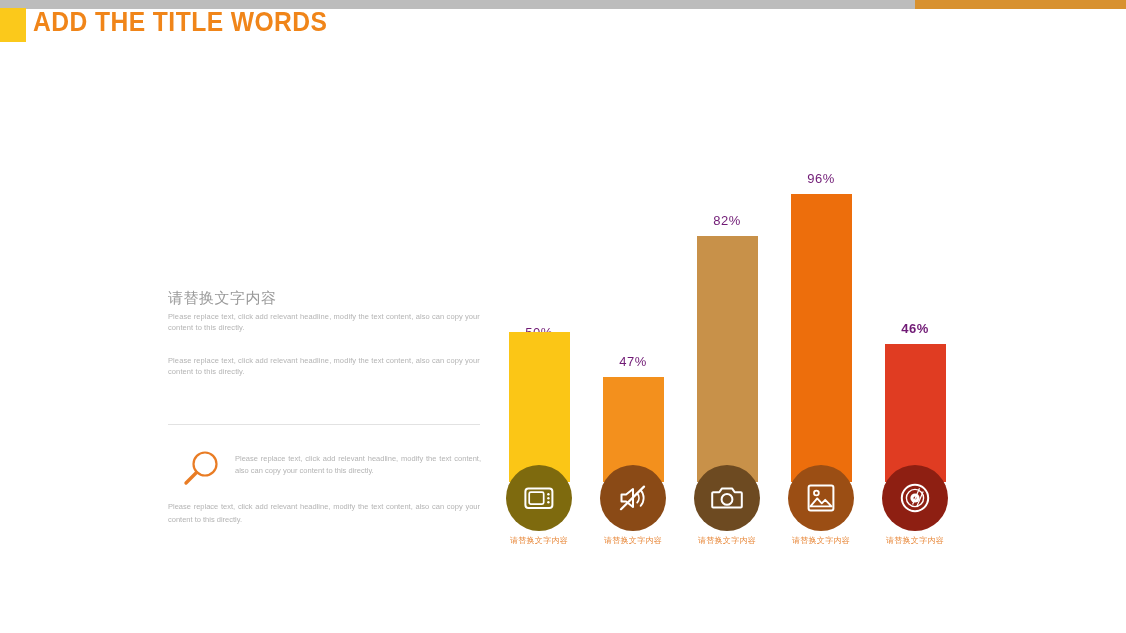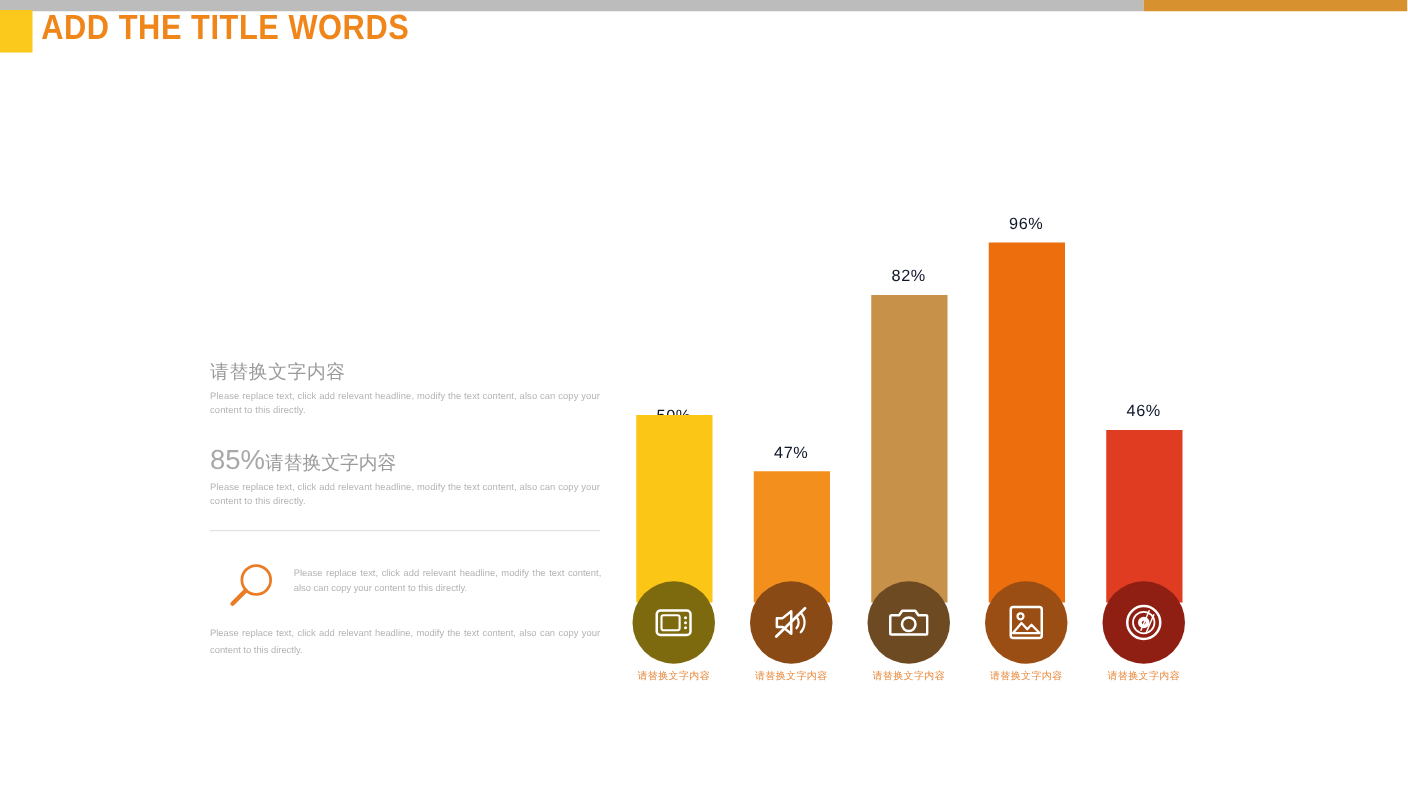--- a/index.html
+++ b/index.html
@@ -70,21 +70,21 @@
     font-size:7.5px; color:#b4b4b4; line-height:13px;
     text-align:justify; text-align-last:left;
   }
 
   
   #chart { position:absolute; left:490px; top:150px; width:500px; height:390px; }
   .col { position:absolute; bottom:0; width:94px; }
   .bar { position:absolute; left:17px; width:61px; bottom:58px; }
   .pct-label {
     position:absolute; left:0; width:94px; text-align:center;
-    font-size:13px; color:#0f172a; letter-spacing:0.5px;
+    font-size:13px; color:#701a75; letter-spacing:0.5px;
   }
   .circle {
     position:absolute; left:14px; bottom:9px;
     width:66px; height:66px; border-radius:50%;
     display:flex; align-items:center; justify-content:center;
   }
   .circle svg { display:block; }
   .cat-label {
     position:absolute; left:-5px; width:104px; bottom:-6px;
     text-align:center; font-size:8px; color:#e8883a; letter-spacing:0.3px;
@@ -100,21 +100,20 @@
   <div id="title-square"></div>
   <div id="title-text">ADD THE TITLE WORDS</div>
 </div>
 
 <div id="left-panel">
   <div>
     <div class="cn-heading">请替换文字内容</div>
     <div class="para">Please replace text, click add relevant headline, modify the text content, also can copy your content to this directly.</div>
   </div>
   <div class="blk2">
-    <div class="pct-head"><span>85%</span><span class="cn">请替换文字内容</span></div>
     <div class="para">Please replace text, click add relevant headline, modify the text content, also can copy your content to this directly.</div>
   </div>
 </div>
 
 <div id="divider"></div>
 
 <div id="mag-row">
   <div id="mag-icon">
     <svg width="46" height="42" viewBox="0 0 46 42">
       <circle cx="27" cy="15" r="11.5" fill="none" stroke="#e97c24" stroke-width="2.2"></circle>
@@ -179,21 +178,21 @@
           <svg width="28" height="28" viewBox="0 0 28 28">
             <rect x="1.6" y="1.6" width="24.8" height="24.8" rx="2" fill="none" stroke="#fff" stroke-width="2"></rect>
             <circle cx="9.4" cy="9" r="2.4" fill="none" stroke="#fff" stroke-width="1.8"></circle>
             <path d="M3.4 22.4l6.8-8 4.6 5 3.4-3.6 6.4 6.6z" fill="none" stroke="#fff" stroke-width="1.8" stroke-linejoin="round"></path>
           </svg>
         </span>
       </div>
       <div class="cat-label">请替换文字内容</div>
     </div>
     <div class="col" style="left: 378px; height: 390px;">
-      <div class="pct-label" style="bottom: 204px;">46%</div>
+      <div class="pct-label" style="bottom: 204px; font-weight: bold;">46%</div>
       <div class="bar" style="height: 138px; background: rgb(224, 60, 34);"></div>
       <div class="circle" style="background: rgb(142, 31, 18);">
         <span>
           <svg width="30" height="30" viewBox="0 0 30 30">
             <circle cx="15" cy="15" r="13.2" fill="none" stroke="#fff" stroke-width="2"></circle>
             <circle cx="15" cy="15" r="8.6" fill="none" stroke="#fff" stroke-width="1.4"></circle>
             <circle cx="15" cy="15" r="4.6" fill="#fff"></circle>
             <circle cx="15" cy="15" r="1.5" fill="#8e1f12"></circle>
             <line x1="19.5" y1="5.2" x2="12.6" y2="21.6" stroke="#fff" stroke-width="1.2"></line>
             <line x1="23.2" y1="8.4" x2="16.6" y2="24" stroke="#fff" stroke-width="1.2"></line>

